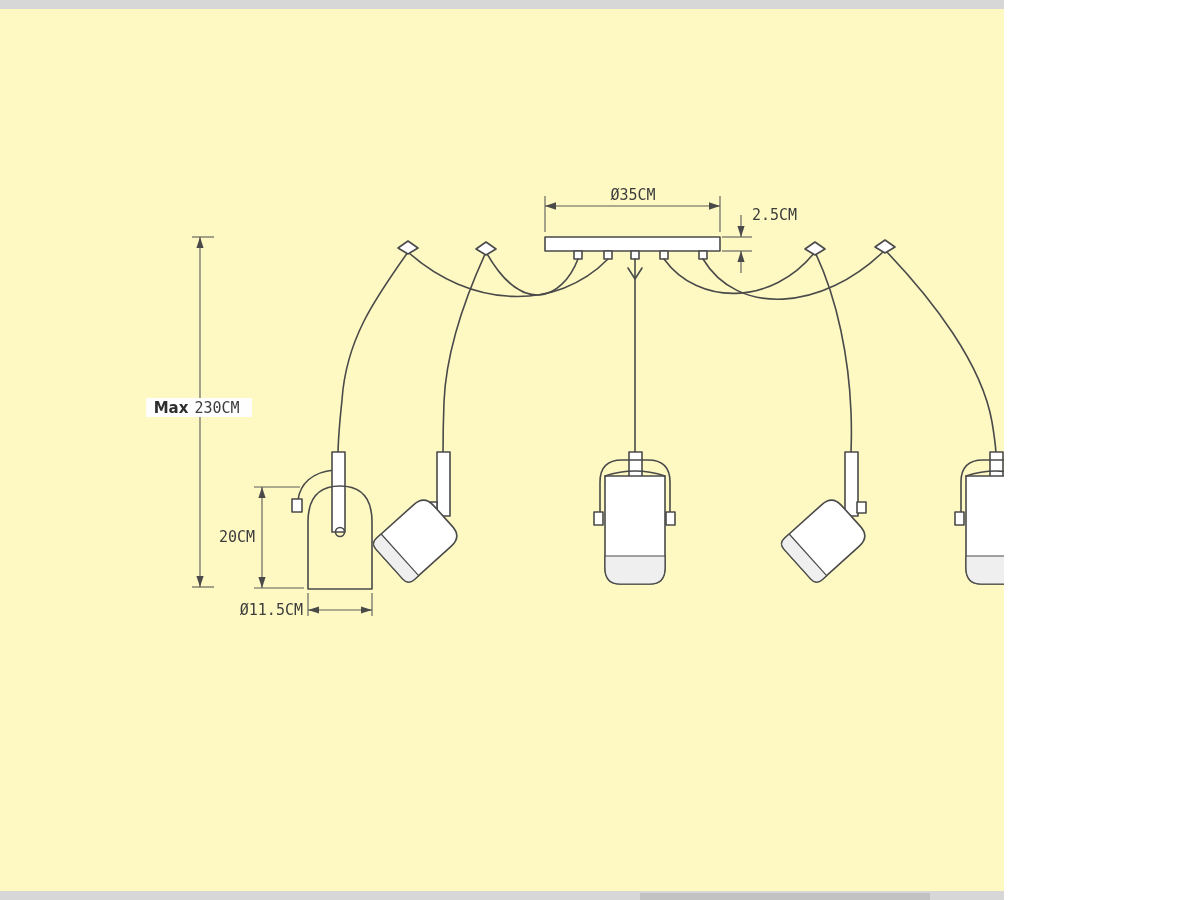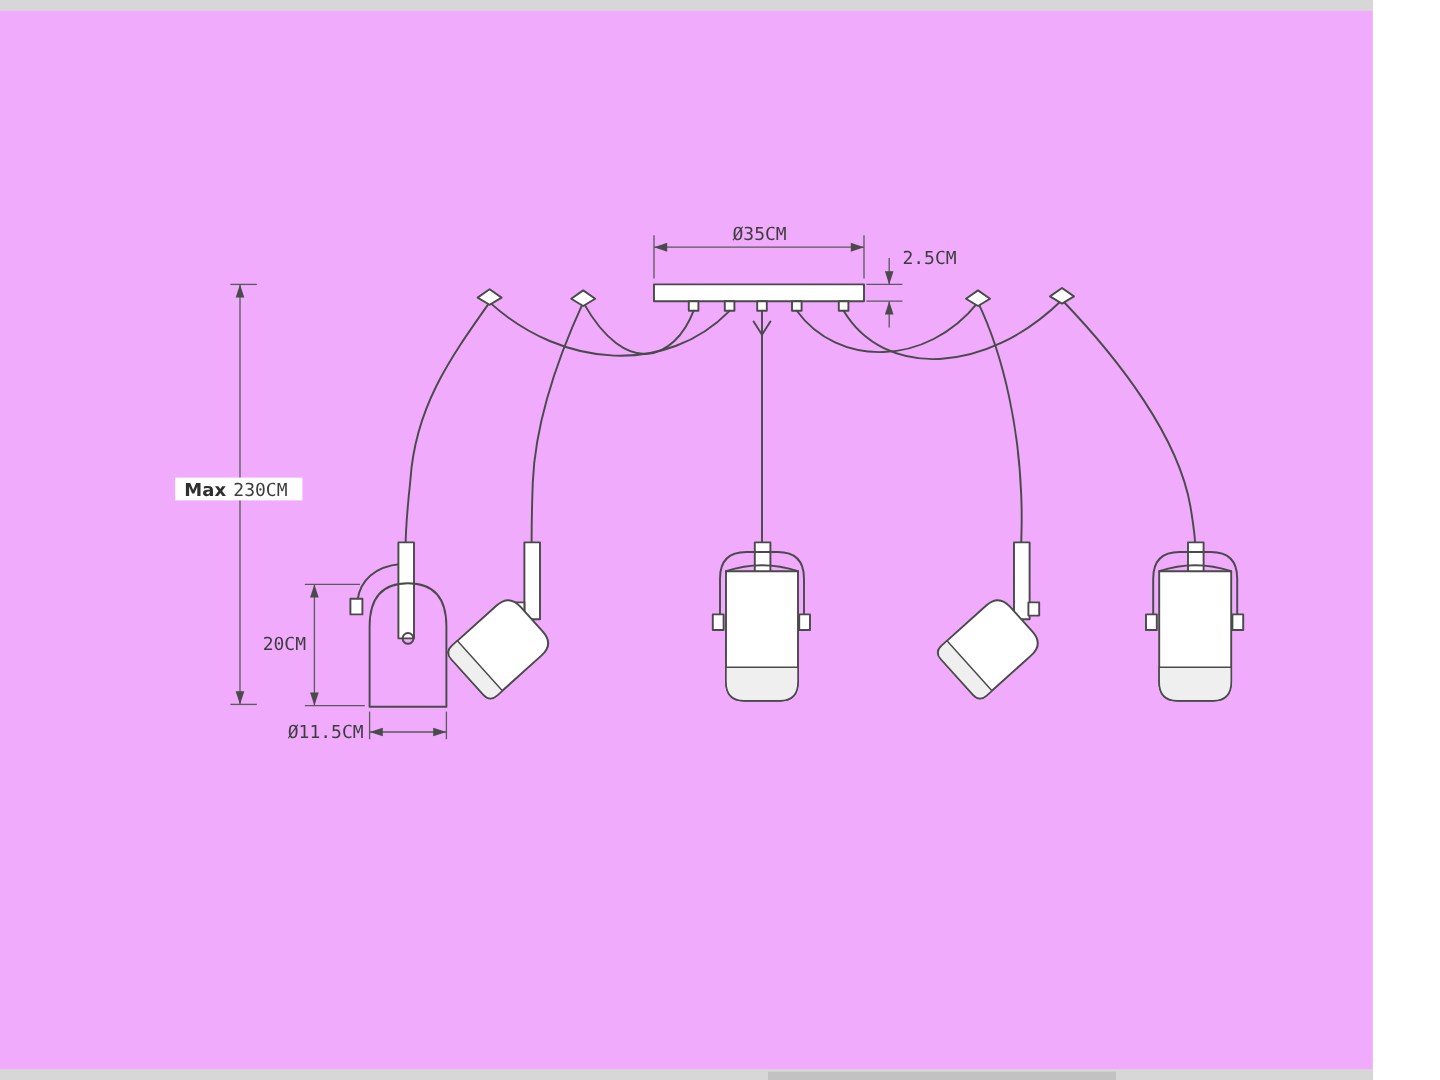--- a/index.html
+++ b/index.html
@@ -1,16 +1,16 @@
 <!DOCTYPE html>
 <html><head>
 <meta charset="utf-8">
 <style>
   html,body{margin:0;padding:0;background:#ffffff;}
-  .canvas{position:relative;width:1144px;height:900px;background:#f0abfc;overflow:hidden;
+  .canvas{position:relative;width:1004px;height:900px;background:#fef9c3;overflow:hidden;
           font-family:"DejaVu Sans", sans-serif;}
   svg{display:block;}
   .draw{stroke:#4a4a4a;stroke-width:1.6;fill:none;stroke-linecap:round;stroke-linejoin:round;}
   .draw-fill{stroke:#4a4a4a;stroke-width:1.6;fill:#ffffff;stroke-linejoin:round;}
   .shade{stroke:#4a4a4a;stroke-width:1.2;fill:#efefef;}
   .dim{stroke:#5a5a5a;stroke-width:1.1;fill:none;}
   .dim-arrow{fill:#4a4a4a;stroke:none;}
   .dim-text{font-family:"DejaVu Sans Mono", monospace;font-size:15px;fill:#3d3d3d;}
   .dim-text-bold{font-family:"DejaVu Sans", sans-serif;font-weight:bold;font-size:15px;fill:#2e2e2e;}
   .mask{fill:#fefefe;stroke:none;}

